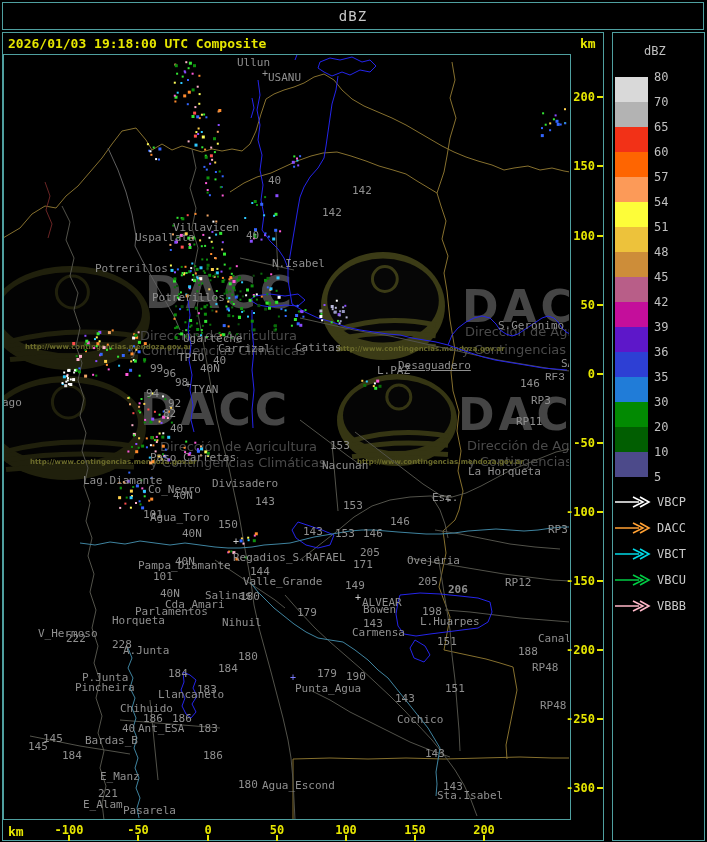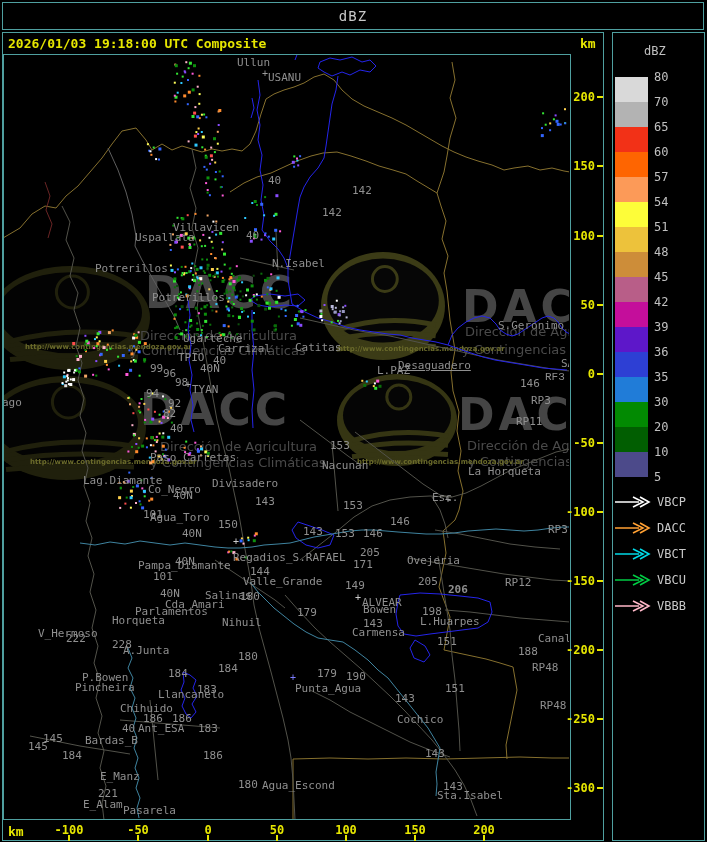--- a/index.html
+++ b/index.html
@@ -806,21 +806,21 @@
         <div class="maplbl" style="left: 135px; top: 606px;">Parlamentos</div>
         <div class="maplbl" style="left: 112px; top: 615px;">Horqueta</div>
         <div class="maplbl" style="left: 222px; top: 617px;">Nihuil</div>
         <div class="maplbl" style="left: 420px; top: 616px;">L.Huarpes</div>
         <div class="maplbl" style="left: 362px; top: 597px;">ALVEAR</div>
         <div class="maplbl" style="left: 363px; top: 604px;">Bowen</div>
         <div class="maplbl" style="left: 352px; top: 627px;">Carmensa</div>
         <div class="maplbl" style="left: 538px; top: 633px;">Canalejas</div>
         <div class="maplbl" style="left: 38px; top: 628px;">V_Hermoso</div>
         <div class="maplbl" style="left: 123px; top: 645px;">A.Junta</div>
-        <div class="maplbl" style="left: 82px; top: 672px;">P.Bowen</div>
+        <div class="maplbl" style="left: 82px; top: 672px;">P.Junta</div>
         <div class="maplbl" style="left: 75px; top: 682px;">Pincheira</div>
         <div class="maplbl" style="left: 158px; top: 689px;">Llancanelo</div>
         <div class="maplbl" style="left: 120px; top: 703px;">Chihuido</div>
         <div class="maplbl" style="left: 138px; top: 723px;">Ant_ESA</div>
         <div class="maplbl" style="left: 85px; top: 735px;">Bardas_B</div>
         <div class="maplbl" style="left: 295px; top: 683px;">Punta_Agua</div>
         <div class="maplbl" style="left: 397px; top: 714px;">Cochico</div>
         <div class="maplbl" style="left: 100px; top: 771px;">E_Manz</div>
         <div class="maplbl" style="left: 83px; top: 799px;">E_Alam</div>
         <div class="maplbl" style="left: 123px; top: 805px;">Pasarela</div>

